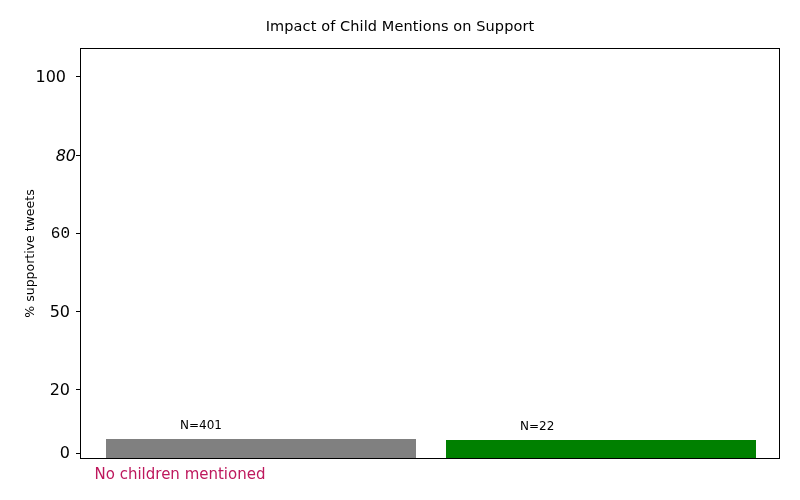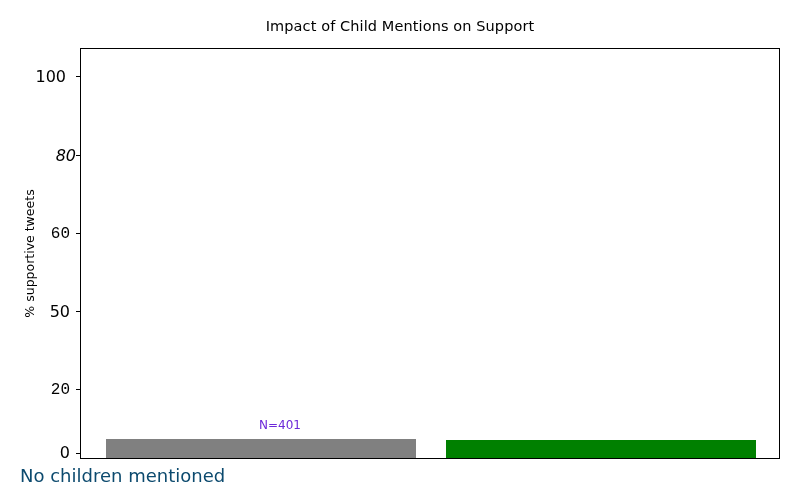--- a/index.html
+++ b/index.html
@@ -65,50 +65,50 @@
     line-height: 12px;
   }
   .ytick-mark {
     position: absolute;
     width: 4px;
     height: 1.1px;
     background: #000000;
   }
   .xtick-label {
     position: absolute;
-    font-size: 18px;
-    color: #0c4a6e;
+    text-align: center;
+    font-size: 15px;
+    color: #be185d;
     width: 320px;
   }
   .bar {
     position: absolute;
     bottom: 0;
   }
   .bar-note {
     position: absolute;
-    text-align: center;
     font-size: 12px;
-    color: #6d28d9;
+    color: #000000;
     width: 200px;
   }
 </style>
 </head>
 <body>
 
 <div id="figure">
 
   <div id="chart-title">Impact of Child Mentions on Support</div>
 
   <div id="ylabel">% supportive tweets</div>
 
   <div>
     <div class="ytick-label" style="left:10px; top:447px;">0</div>
     <div class="ytick-mark" style="left:76px; top:452.7px;"></div>
 
-    <div class="ytick-label" style="left:10px; top:384px;font-family:Liberation Mono, monospace;">20</div>
+    <div class="ytick-label" style="left:10px; top:384px;">20</div>
     <div class="ytick-mark" style="left:76px; top:389.4px;"></div>
 
     <div class="ytick-label" style="left:10px; top:306px;">50</div>
     <div class="ytick-mark" style="left:76px; top:311.1px;"></div>
 
     <div class="ytick-label" style="left:10px; top:228px;font-family:Liberation Mono, monospace;">60</div>
     <div class="ytick-mark" style="left:76px; top:232.8px;"></div>
 
     <div class="ytick-label" style="left:16px; top:150px;font-style:italic;">80</div>
     <div class="ytick-mark" style="left:76px; top:154.5px;"></div>
@@ -116,16 +116,17 @@
     <div class="ytick-label" style="left:6px; top:71px;">100</div>
     <div class="ytick-mark" style="left:76px; top:76.2px;"></div>
   </div>
 
   <div id="plot-area">
     <div class="bar" style="left: 25px; width: 310px; height: 19.4762px; background: rgb(128, 128, 128);"></div>
     <div class="bar" style="left: 365px; width: 310px; height: 17.5286px; background: rgb(0, 128, 0);"></div>
   </div>
 
   <div class="bar-note" style="left: 180px; top: 417.524px;">N=401</div>
+  <div class="bar-note" style="left: 520px; top: 419.471px;">N=22</div>
 
   <div class="xtick-label" style="left:20px; top:465px;">No children mentioned</div>
 
 </div>
 
 </body></html>

